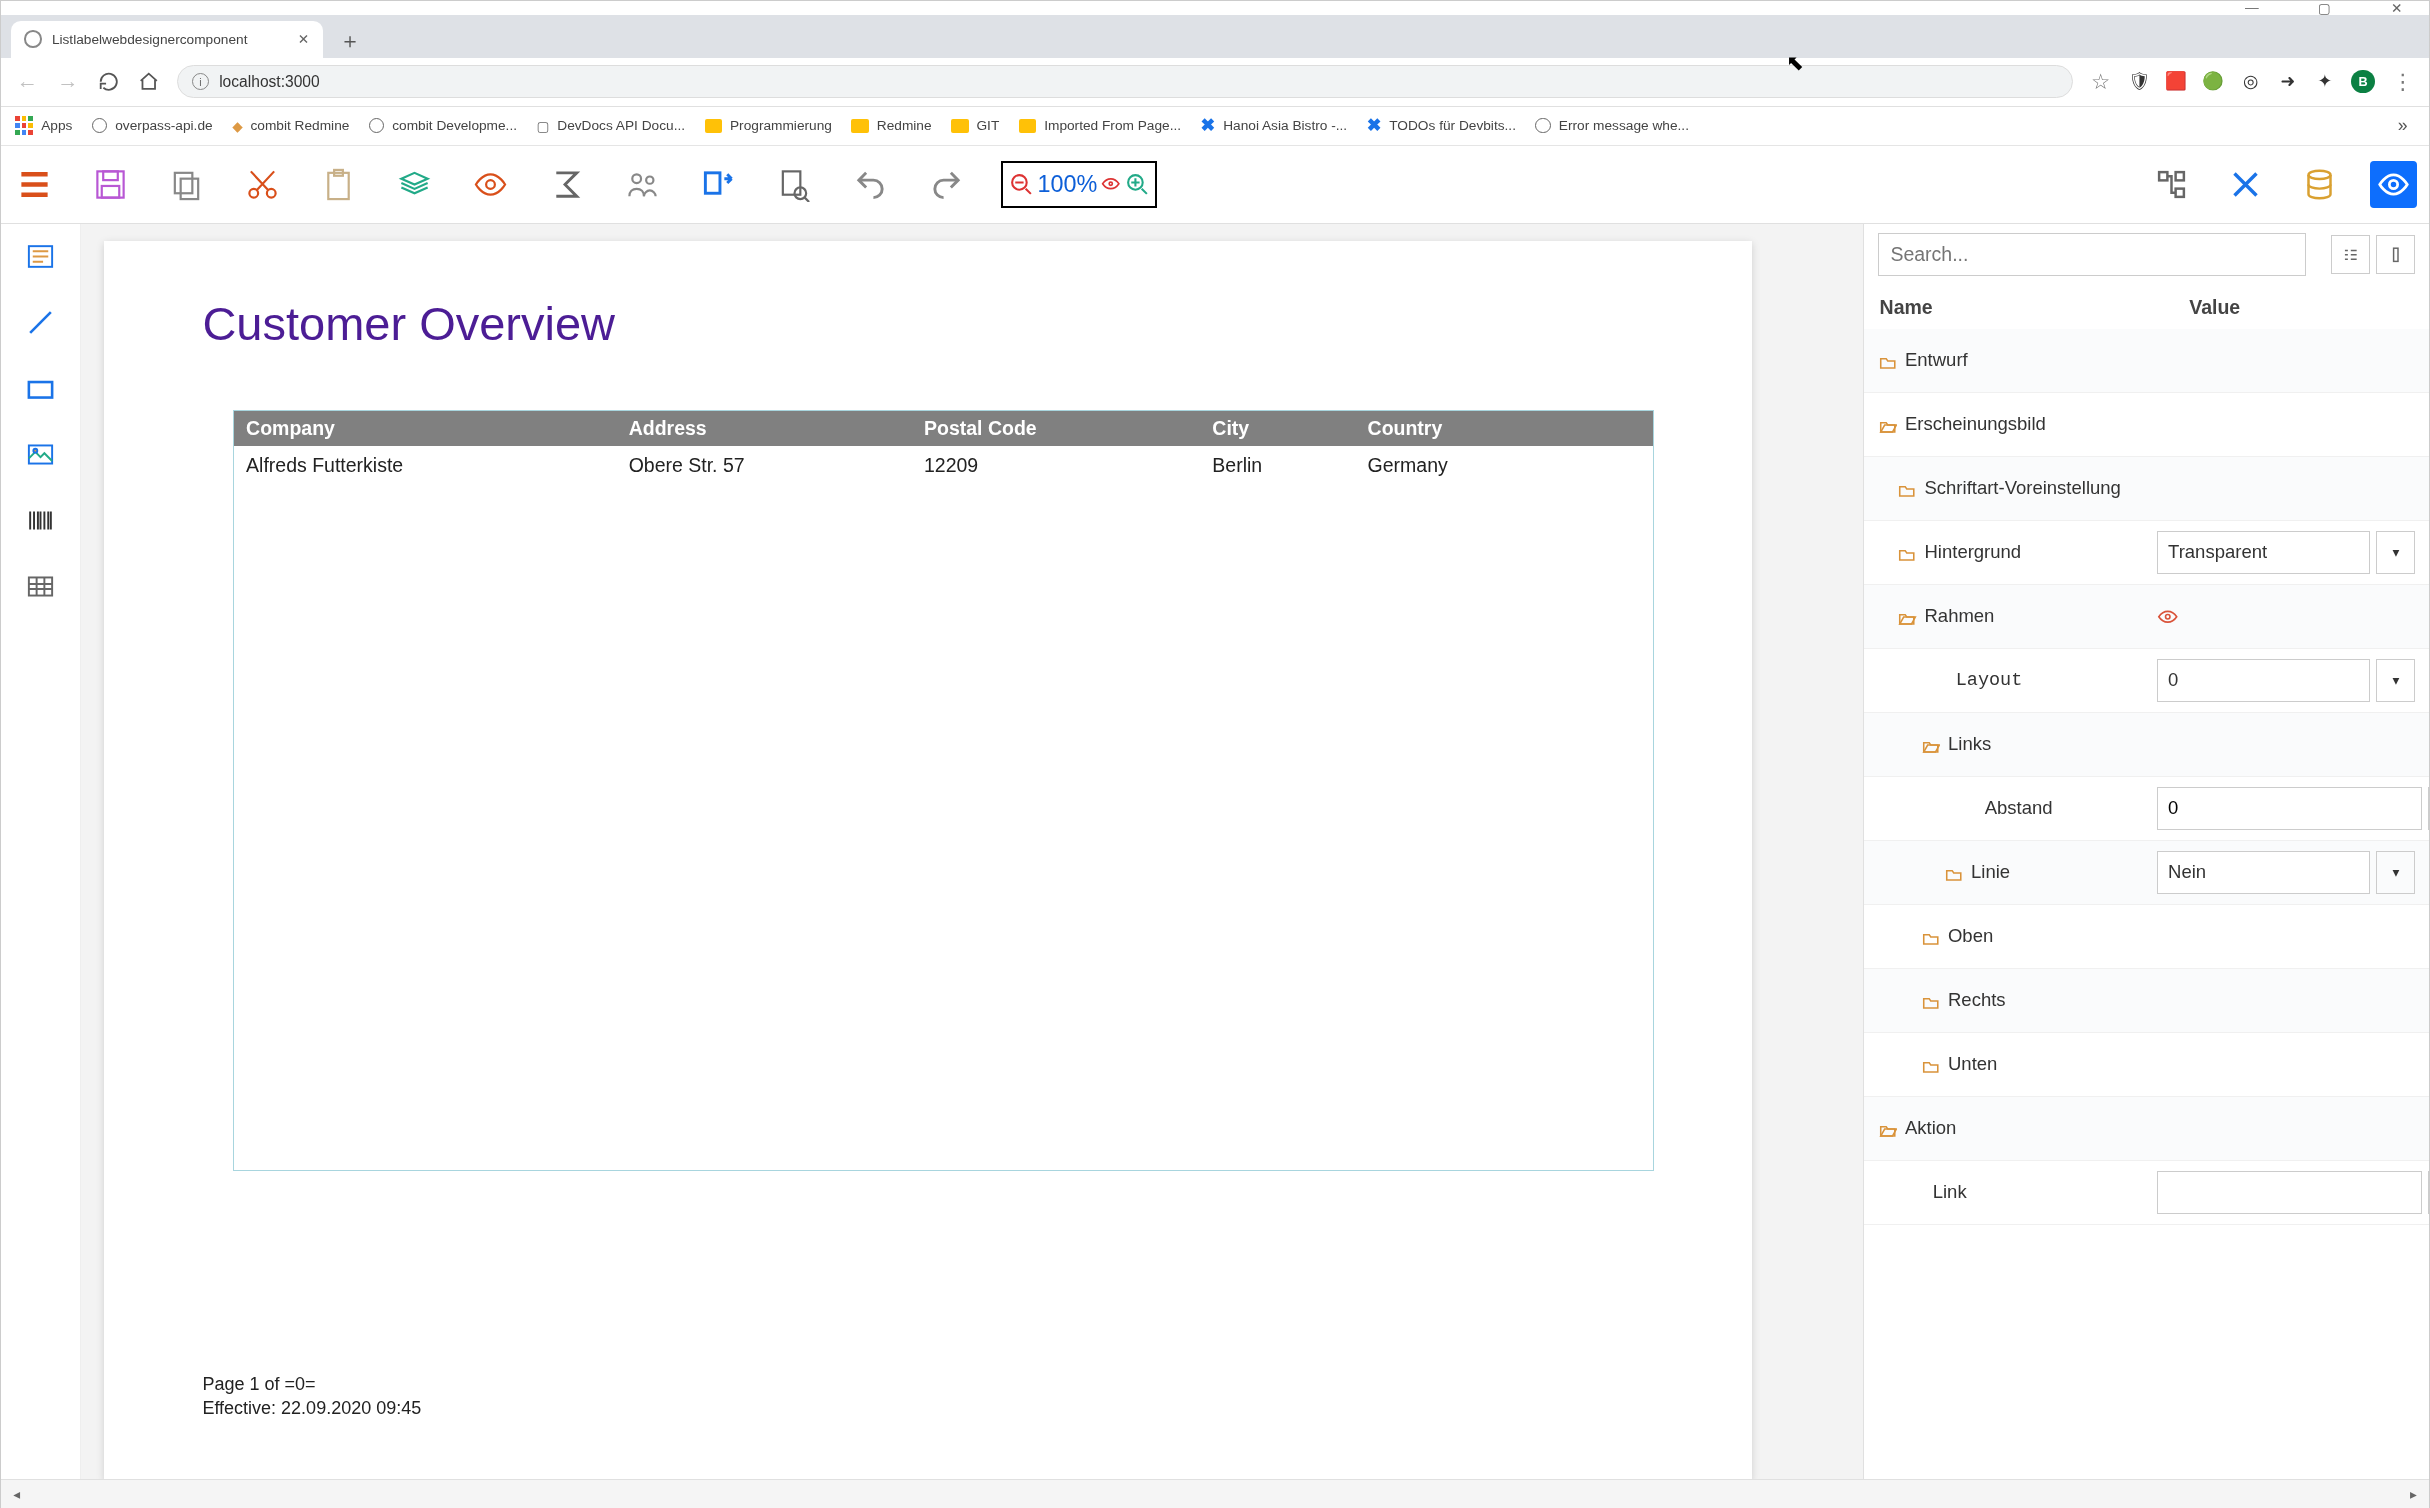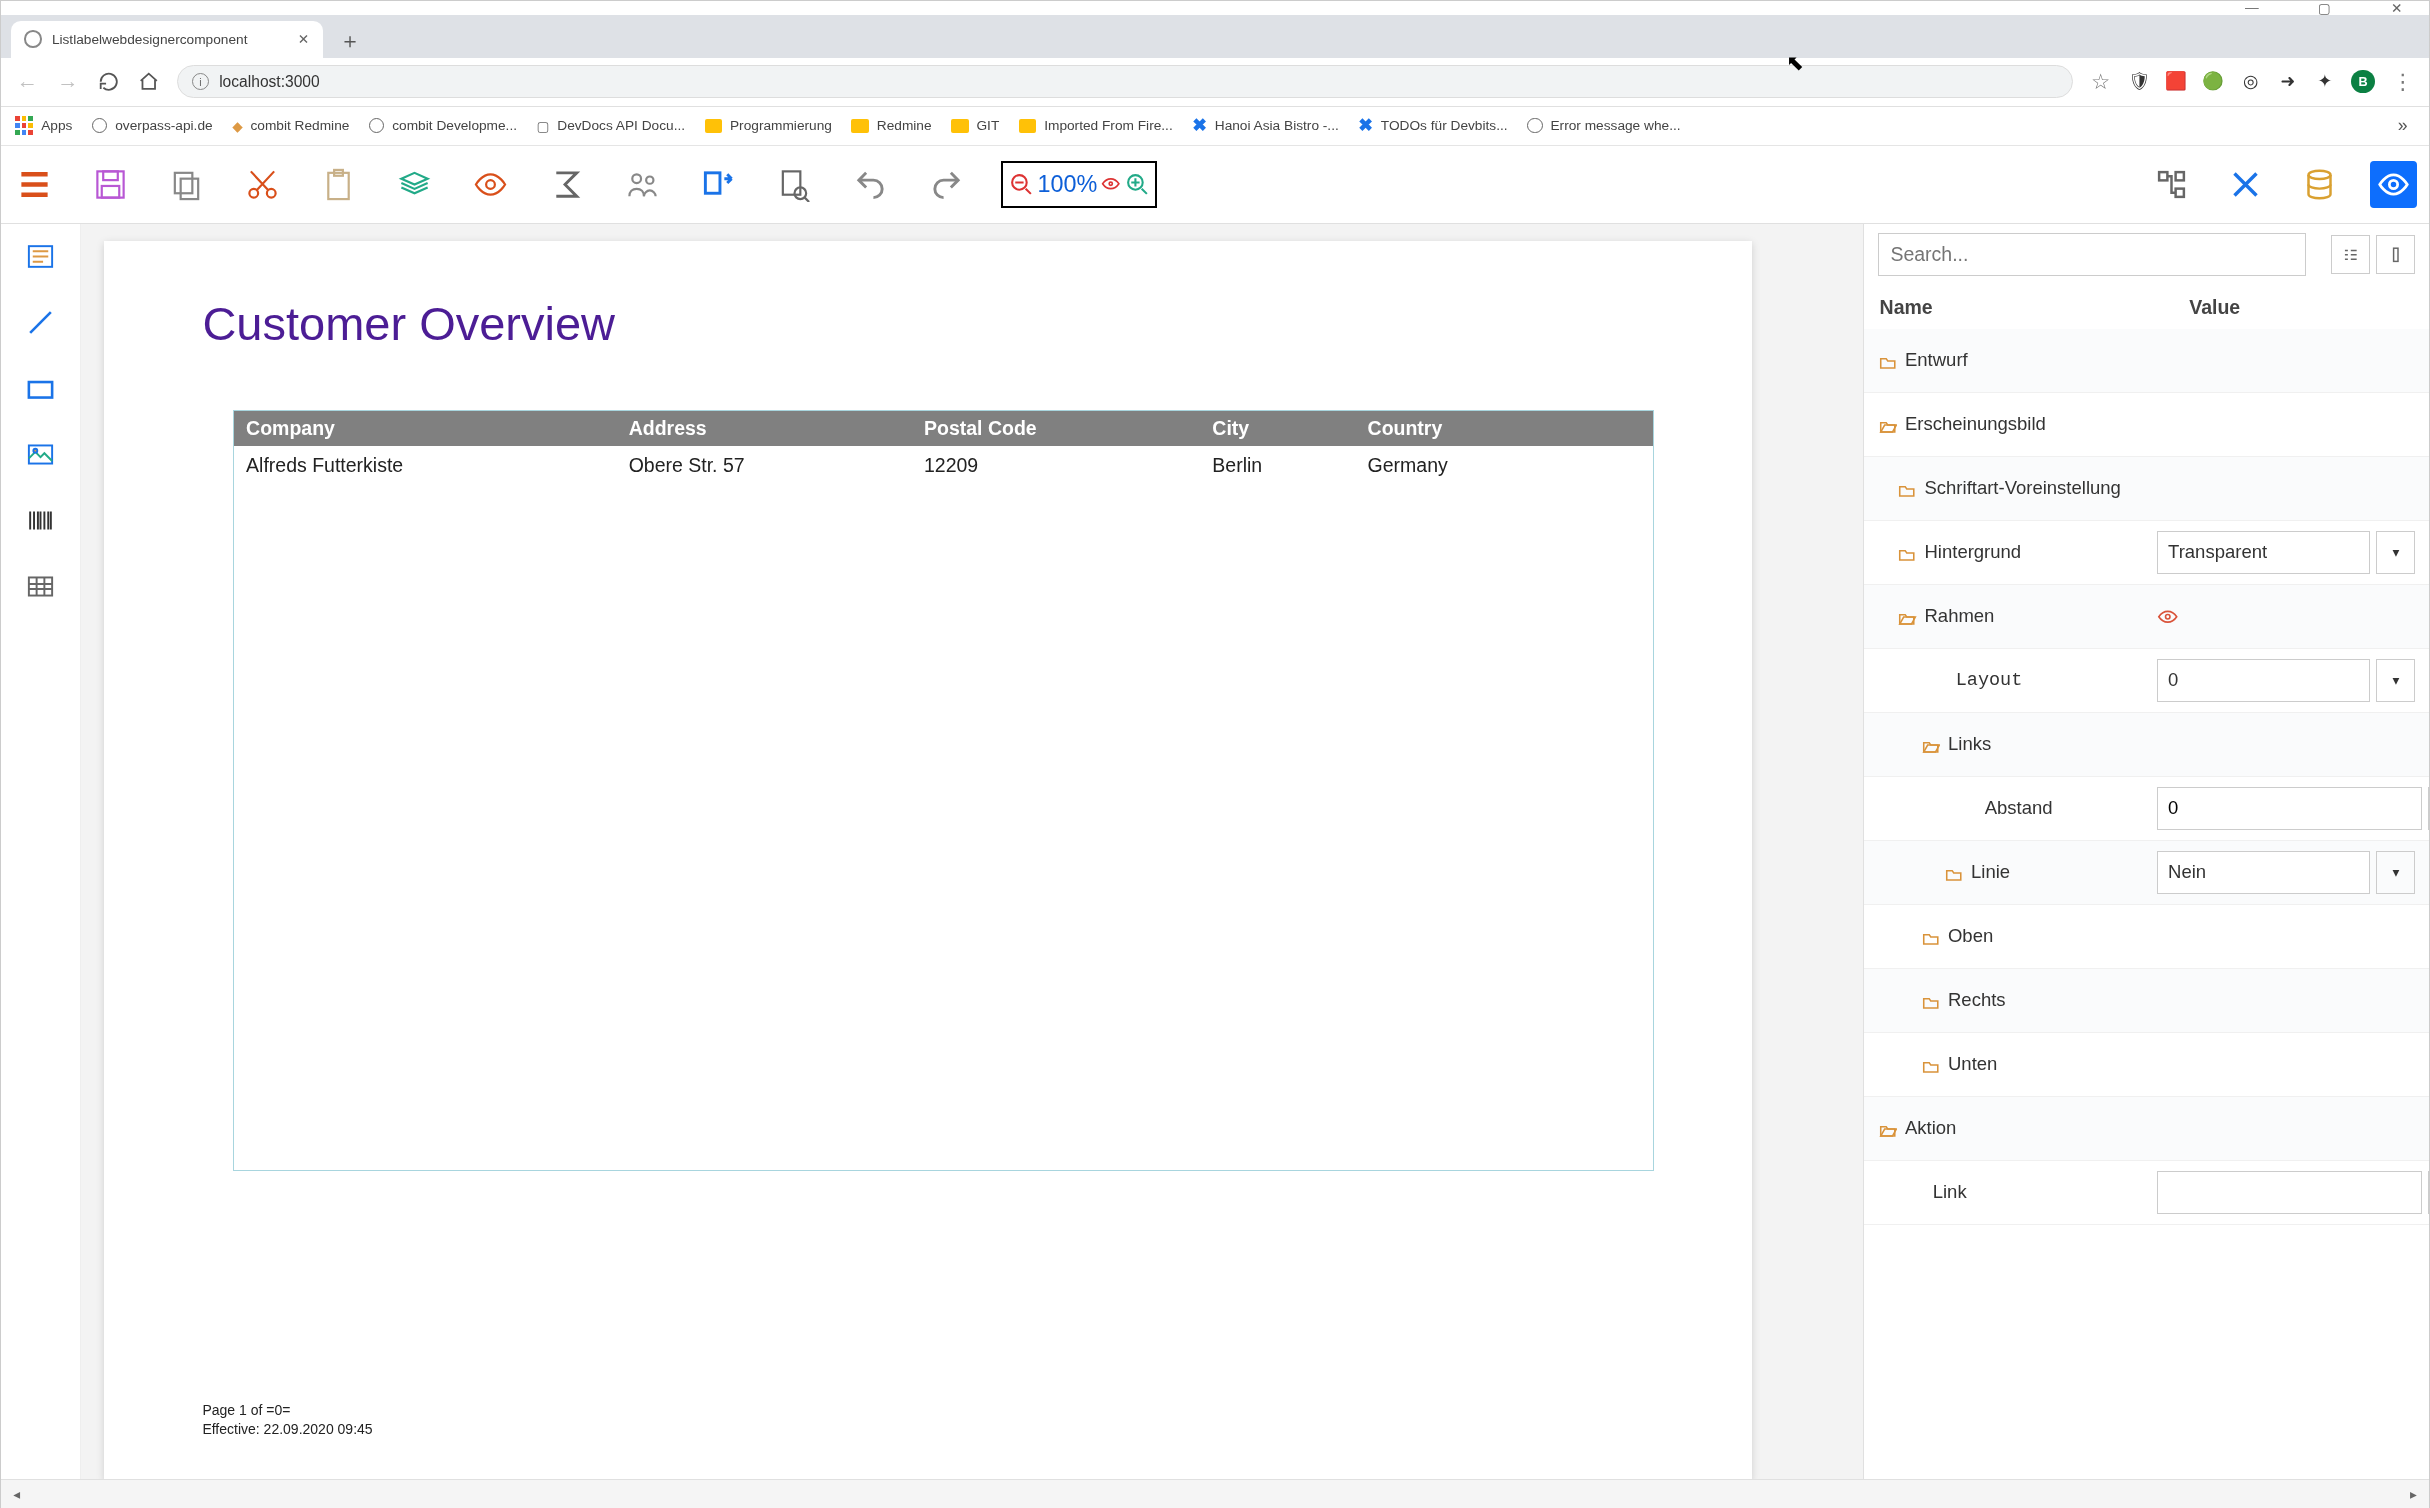--- a/index.html
+++ b/index.html
@@ -49,21 +49,21 @@
   .left-rail .rail-icon svg { width: 31px; height: 31px;}
 
   .canvas-area { flex: 1; background: #f3f3f3; overflow: auto; position: relative; padding: 17.6px 23.4px;}
   .page { width: 1648px; height: 1239px; background: #fff; box-shadow: 0 2px 7.8px rgba(0,0,0,0.15); margin: 0; position: relative; padding: 55px 98px;}
   .page-title { font-size: 47px; font-weight: 400; color: #4c1d95; margin-bottom: 59px;}
   .report-table-wrap { border: 1px solid #a8d5de; min-height: 761px; margin-left: 31px;}
   .report-table { width: 100%; border-collapse: collapse;}
   .report-table th { background: #808080; color:#fff; font-weight: 600; font-size: 19.5px; text-align: left; padding: 5.9px 11.7px;}
   .report-table td { font-size: 19.5px; padding: 7.8px 11.7px; color:#222;}
   .report-table th.spacer, .report-table td.spacer { width: 78px;}
-  .page-footer { position: absolute; bottom: 39px; left: 98px; font-size: 14px; color: #222;}
+  .page-footer { position: absolute; bottom: 57px; left: 98px; font-size: 18px; color: #222;}
   .page-footer div { margin-bottom: 3.9px;}
 
   .right-panel { width: 566px; background: #fff; border-left: 1px solid #e0e0e0; display: flex; flex-direction: column;}
   .search-row { display: flex; padding: 9.8px 13.7px; gap: 25px; align-items: center;}
   .search-input { flex:1; height: 43px; border: 1px solid #ccc; font-size: 19.5px; padding: 0 11.7px;}
   .search-toggles { display: flex; gap: 5.9px;}
   .search-toggle { width: 39px; height: 39px; border: 1px solid #ccc; display:flex; align-items:center; justify-content:center; font-size:15.6px;}
   .prop-header { display: flex; padding: 9.8px 15.6px; font-weight: bold; color:#444; font-size: 19.5px; justify-content: flex-end;}
   .prop-header .col-name { flex: 0 0 58%;}
   .prop-header .col-value { flex: 1;}
@@ -196,21 +196,21 @@
     <div class="bm-item">
         <div class="bm-folder"></div>
         <span>Redmine</span>
       </div>
     <div class="bm-item">
         <div class="bm-folder"></div>
         <span>GIT</span>
       </div>
     <div class="bm-item">
         <div class="bm-folder"></div>
-        <span>Imported From Fire...</span>
+        <span>Imported From Page...</span>
       </div>
     <div class="bm-item">
         <span class="bm-x">✖</span>
         <span>Hanoi Asia Bistro -...</span>
       </div>
     <div class="bm-item">
         <span class="bm-x">✖</span>
         <span>TODOs für Devbits...</span>
       </div>
     <div class="bm-item">

